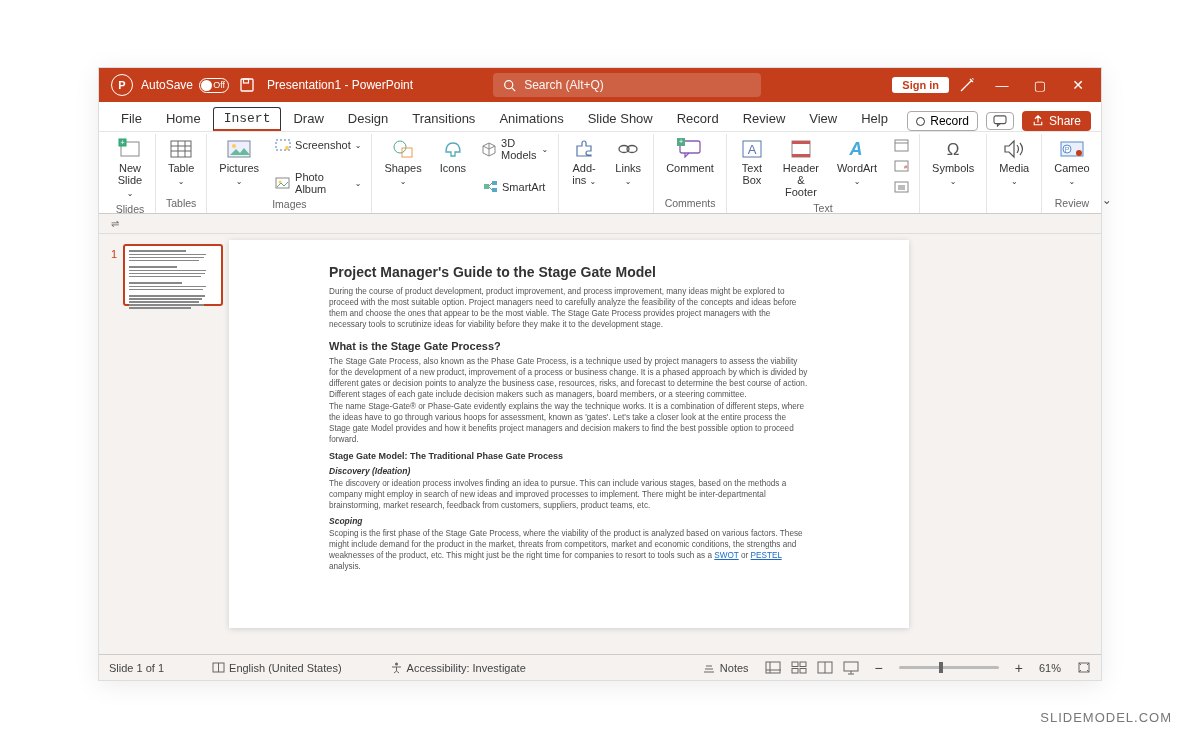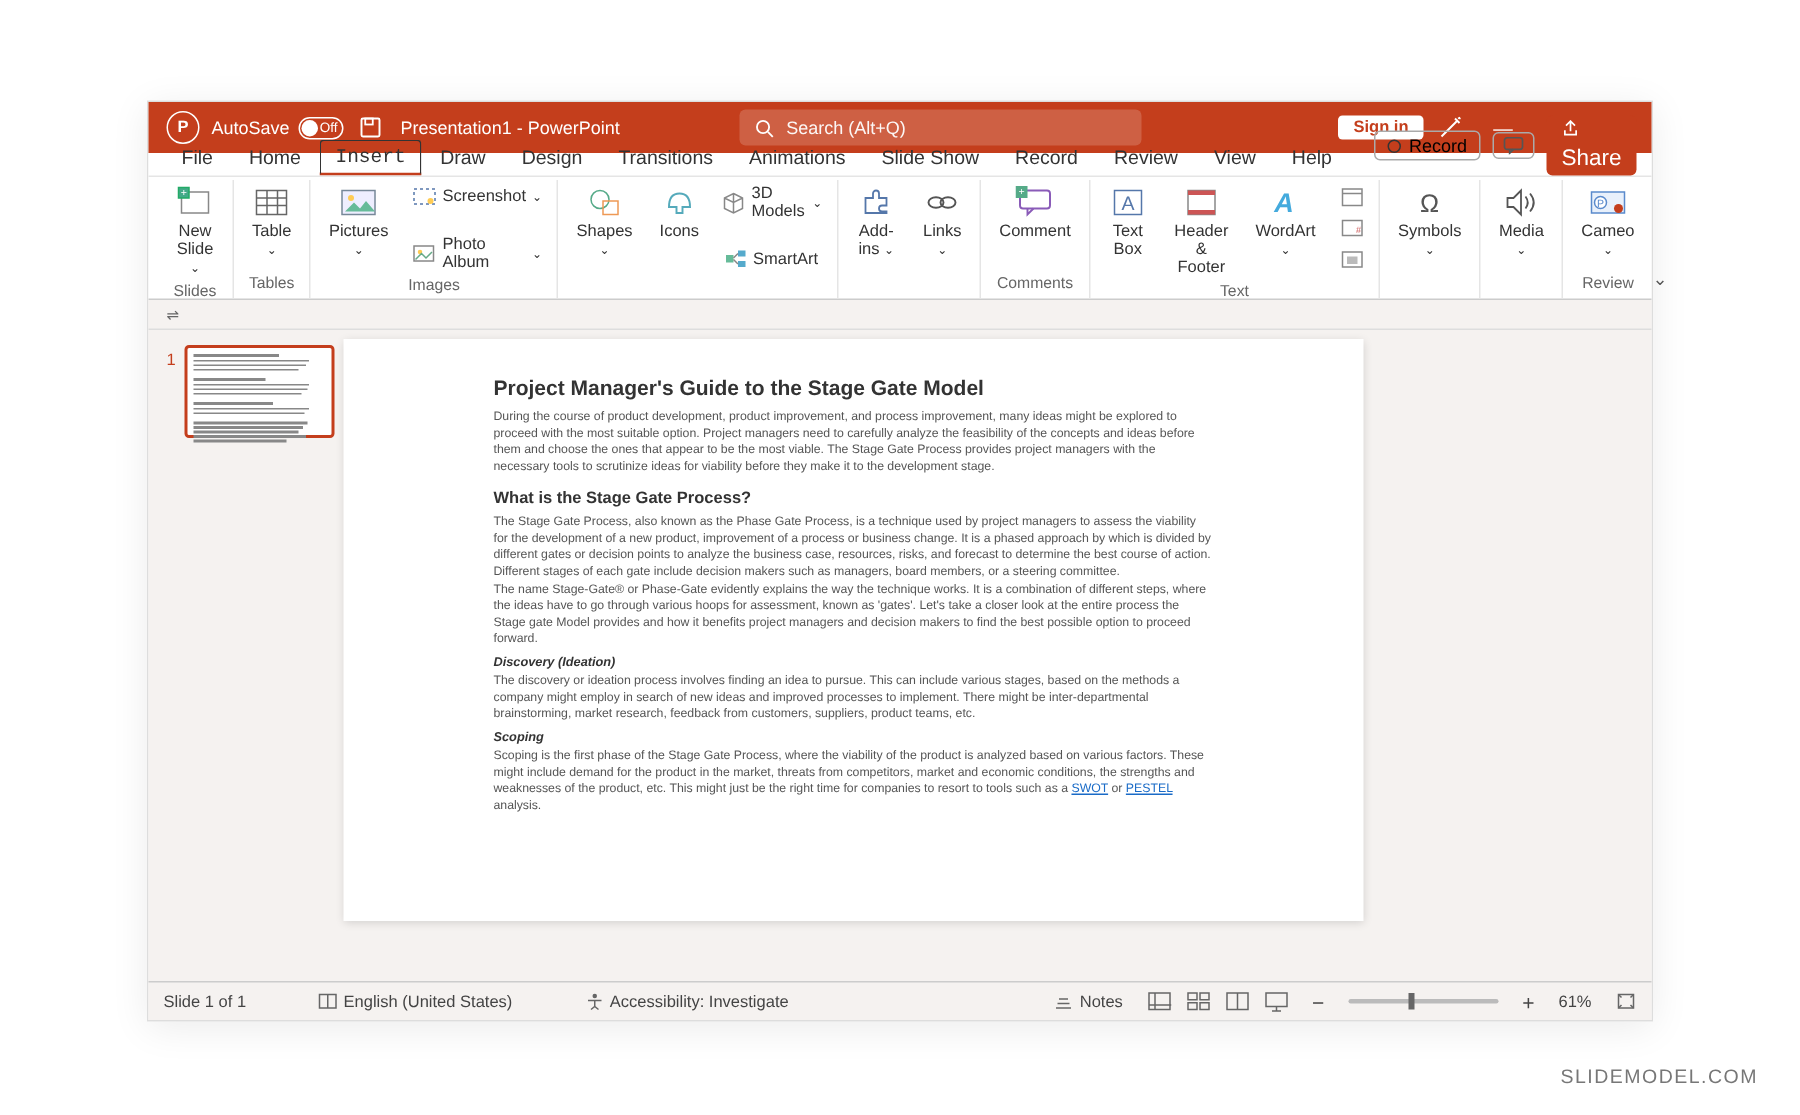--- a/index.html
+++ b/index.html
@@ -16,28 +16,28 @@
   .title-bar .save-icon { margin: 0 10px; }
   .title-bar .doc-title { margin-left: 2px; }
   .title-bar .search { flex: 0 0 268px; margin-left: 80px; height: 24px; background: rgba(255,255,255,0.18); border-radius: 4px; display: flex; align-items: center; padding: 0 10px; color: #fff; gap:8px; }
   .title-bar .search span { opacity: 0.95; }
   .title-bar .spacer { flex: 1; }
   .title-bar .signin { background:#fff; color:#c43e1c; border-radius:3px; padding: 2px 10px; font-size:11px; font-weight:600; margin-right:10px; }
   .title-bar .win-btn { width: 38px; text-align:center; font-size:13px; }
   .title-bar .win-btn.close { font-size:14px; }
 
   
-  .menu-bar { background:#fff; height:16px; display:flex; align-items:flex-end; padding: 0 10px; border-bottom: 1px solid #e5e5e5; position:relative;}
+  .menu-bar { background:#fff; height:30px; display:flex; align-items:flex-end; padding: 0 10px; border-bottom: 1px solid #e5e5e5; position:relative;}
   .menu-bar .tab { padding: 5px 12px; font-size:13px; color:#333; cursor:pointer; }
   .menu-bar .tab.active { border:1.5px solid #333; border-radius:3px 3px 0 0; border-bottom: 2px solid #c43e1c; padding:3px 10px;font-family:Liberation Mono, monospace; }
   .menu-bar .right { margin-left:auto; display:flex; align-items:center; gap:8px; }
   .menu-bar .record-btn { border:1px solid #aaa; border-radius:4px; padding:2px 8px; font-size:12px; display:flex; align-items:center; gap:5px;}
   .menu-bar .record-btn .dot { width:9px;height:9px;border:1.5px solid #333;border-radius:50%; }
   .menu-bar .comment-toggle { border:1px solid #aaa;border-radius:4px; padding:2px 6px; font-size:13px;}
-  .menu-bar .share-btn { background:#c43e1c;color:#fff;border-radius:4px;padding:3px 10px;font-size:15px;display:flex;gap:5px;flex-direction:column;}
+  .menu-bar .share-btn { background:#c43e1c;color:#fff;border-radius:4px;padding:3px 10px;font-size:12px;display:flex;align-items:center;gap:5px;}
 
   
   .ribbon { background:#fff; border-bottom:1px solid #ccc; height:82px; display:flex; padding: 2px 6px 0 6px; font-size:11px; color:#333; }
   .rgroup { display:flex; flex-direction:column; align-items:center; padding: 2px 8px 0 8px; border-right:1px solid #e5e5e5; }
   .rgroup:last-child { border-right:none; }
   .rgroup .items { display:flex; align-items:flex-start; gap:10px; flex:1; }
   .rgroup .glabel { font-size:10.5px; color:#666; padding:2px 0 4px 0; }
   .rbtn-lg { display:flex; flex-direction:column; align-items:center; gap:2px; padding:2px 4px; cursor:pointer; }
   .rbtn-lg .ico { width:26px; height:22px; display:flex;align-items:center;justify-content:center; }
   .rbtn-lg .lbl { font-size:11px; text-align:center; line-height:1.1; }
@@ -461,20 +461,21 @@
         </div>
       </div>
     </div>
     <div class="slide-area">
       <div class="slide">
         <h1>Project Manager's Guide to the Stage Gate Model</h1>
         <p>During the course of product development, product improvement, and process improvement, many ideas might be explored to proceed with the most suitable option. Project managers need to carefully analyze the feasibility of the concepts and ideas before them and choose the ones that appear to be the most viable. The Stage Gate Process provides project managers with the necessary tools to scrutinize ideas for viability before they make it to the development stage.</p>
         <h2>What is the Stage Gate Process?</h2>
         <p>The Stage Gate Process, also known as the Phase Gate Process, is a technique used by project managers to assess the viability for the development of a new product, improvement of a process or business change. It is a phased approach by which is divided by different gates or decision points to analyze the business case, resources, risks, and forecast to determine the best course of action. Different stages of each gate include decision makers such as managers, board members, or a steering committee.</p>
         <p>The name Stage-Gate® or Phase-Gate evidently explains the way the technique works. It is a combination of different steps, where the ideas have to go through various hoops for assessment, known as 'gates'. Let's take a closer look at the entire process the Stage gate Model provides and how it benefits project managers and decision makers to find the best possible option to proceed forward.</p>
+        <h3>Stage Gate Model: The Traditional Phase Gate Process</h3>
         <h4>Discovery (Ideation)</h4>
         <p>The discovery or ideation process involves finding an idea to pursue. This can include various stages, based on the methods a company might employ in search of new ideas and improved processes to implement. There might be inter-departmental brainstorming, market research, feedback from customers, suppliers, product teams, etc.</p>
         <h4>Scoping</h4>
         <p><span>Scoping is the first phase of the Stage Gate Process, where the viability of the product is analyzed based on various factors. These might include demand for the product in the market, threats from competitors, market and economic conditions, the strengths and weaknesses of the product, etc. This might just be the right time for companies to resort to tools such as a </span><a>SWOT</a><span> or </span><a>PESTEL</a><span> analysis.</span></p>
       </div>
     </div>
   </div>
 
   <div class="status-bar">
     <span>Slide 1 of 1</span>

